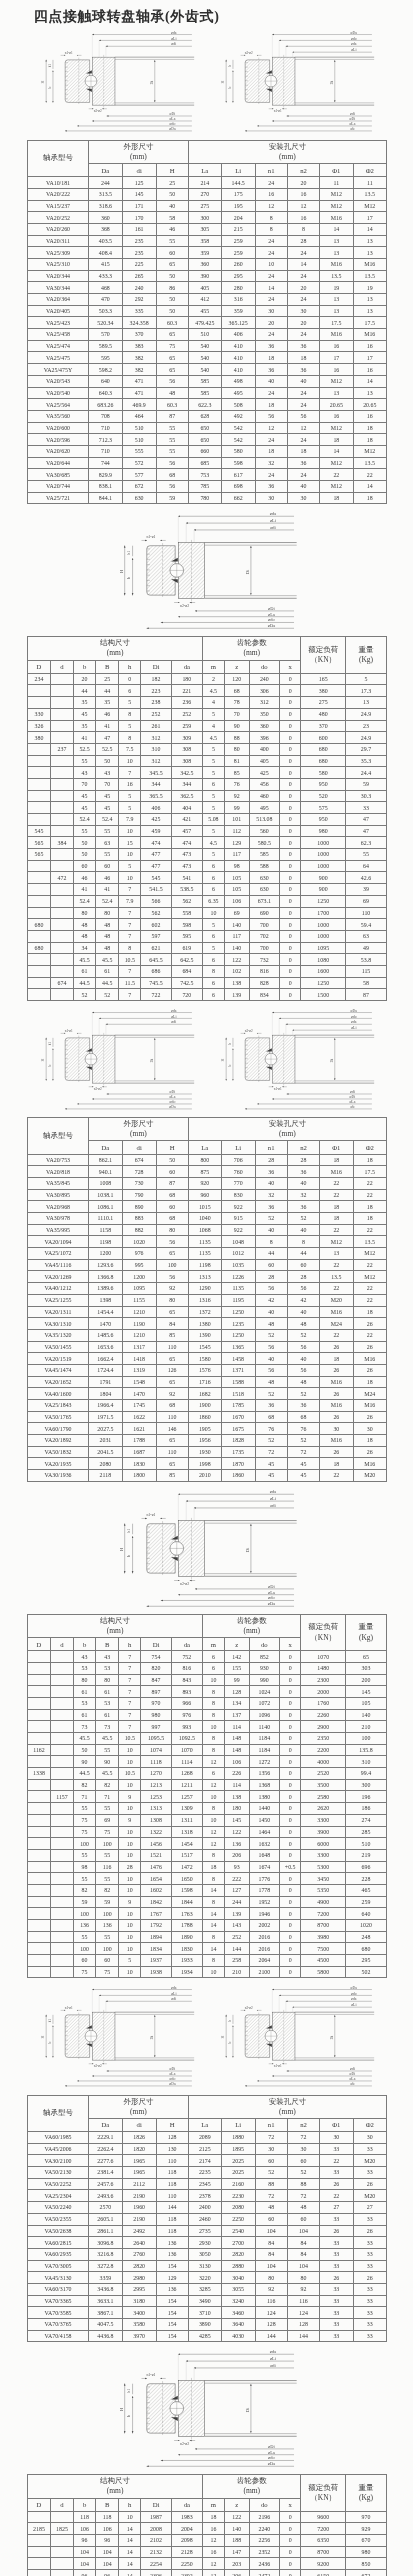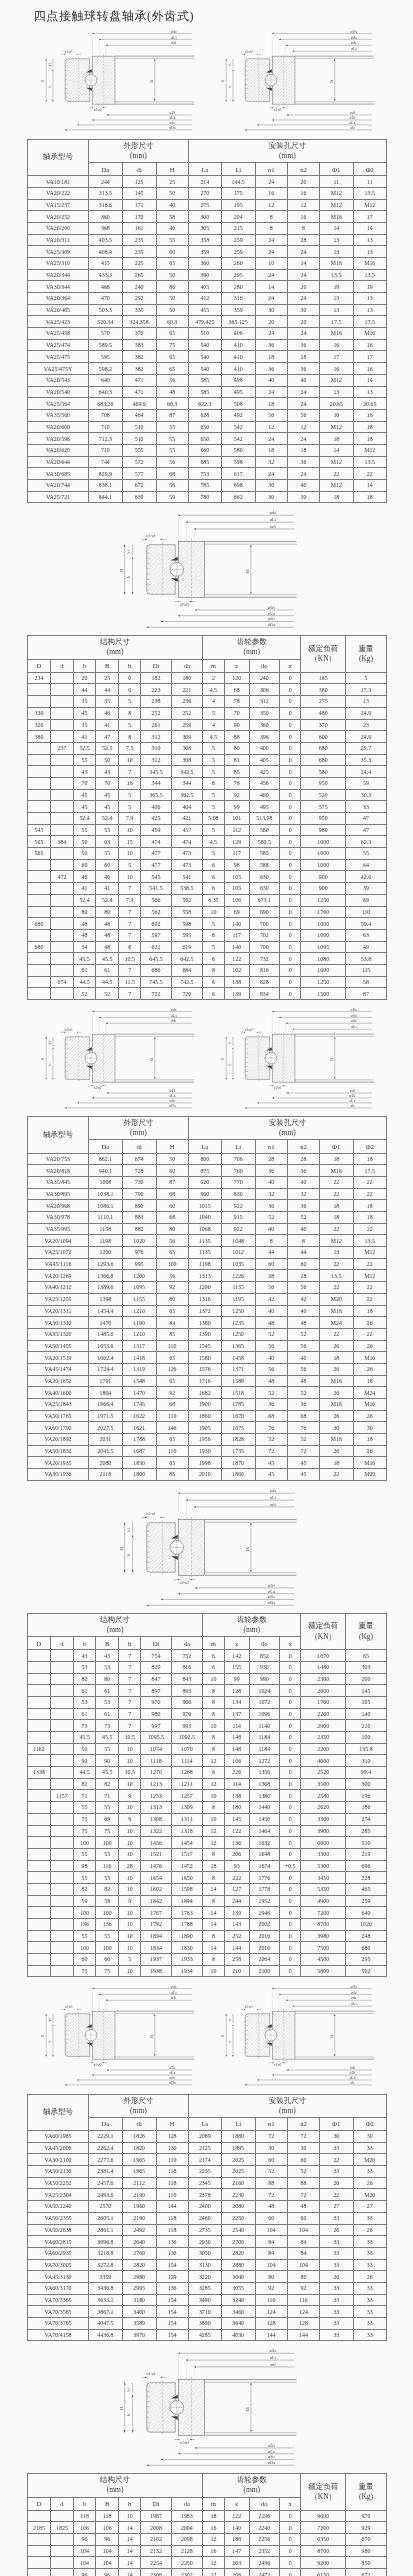--- a/index.html
+++ b/index.html
@@ -1,19 +1,19 @@
 <!DOCTYPE html>
 <html style="font-size:9px"><head>
 <meta charset="utf-8">
 <style>
   html,body{margin:0;padding:0;background:#f6f6f4;}
   .page{width:414px;margin:0 auto;background:#fbfbfa;color:#3a3a3a;
         font-family:"Liberation Serif","DejaVu Serif",serif;padding:5.6px 0 14.5px 0;box-sizing:border-box;}
   .inner{padding:0 27px;}
-  h1{font-size:12px;font-weight:normal;margin:2.2px 0 4.5px 6.7px;color:#2e2e2e;letter-spacing:0.6px;}
+  h1{font-size:14px;font-weight:bold;margin:2.2px 0 4.5px 6.7px;color:#2e2e2e;letter-spacing:0.6px;}
   .diagram-pair{display:flex;justify-content:space-between;align-items:center;height:105px;margin:1.1px 0 4.5px 0;}
   .diagram-pair .diagram-slot{width:197px;height:105px;}
   .diagram-single{display:flex;justify-content:center;align-items:center;height:122px;margin:3.3px 0;}
   .diagram-single .diagram-slot{width:262px;height:122px;}
   .diagram-slot svg{width:100%;height:100%;}
   table{border-collapse:collapse;width:100%;margin:3.3px 0 6.7px 0;table-layout:fixed;}
   th,td{border:0.6px solid #7a7a7a;text-align:center;vertical-align:middle;
         font-size:5.9px;padding:0.6px 0;height:9.5px;overflow:hidden;white-space:nowrap;}
   thead tr.grp th{font-size:7.5px;font-weight:normal;height:21px;line-height:1.35;}
   thead tr.cols th{font-size:6.7px;font-weight:normal;height:11px;}

